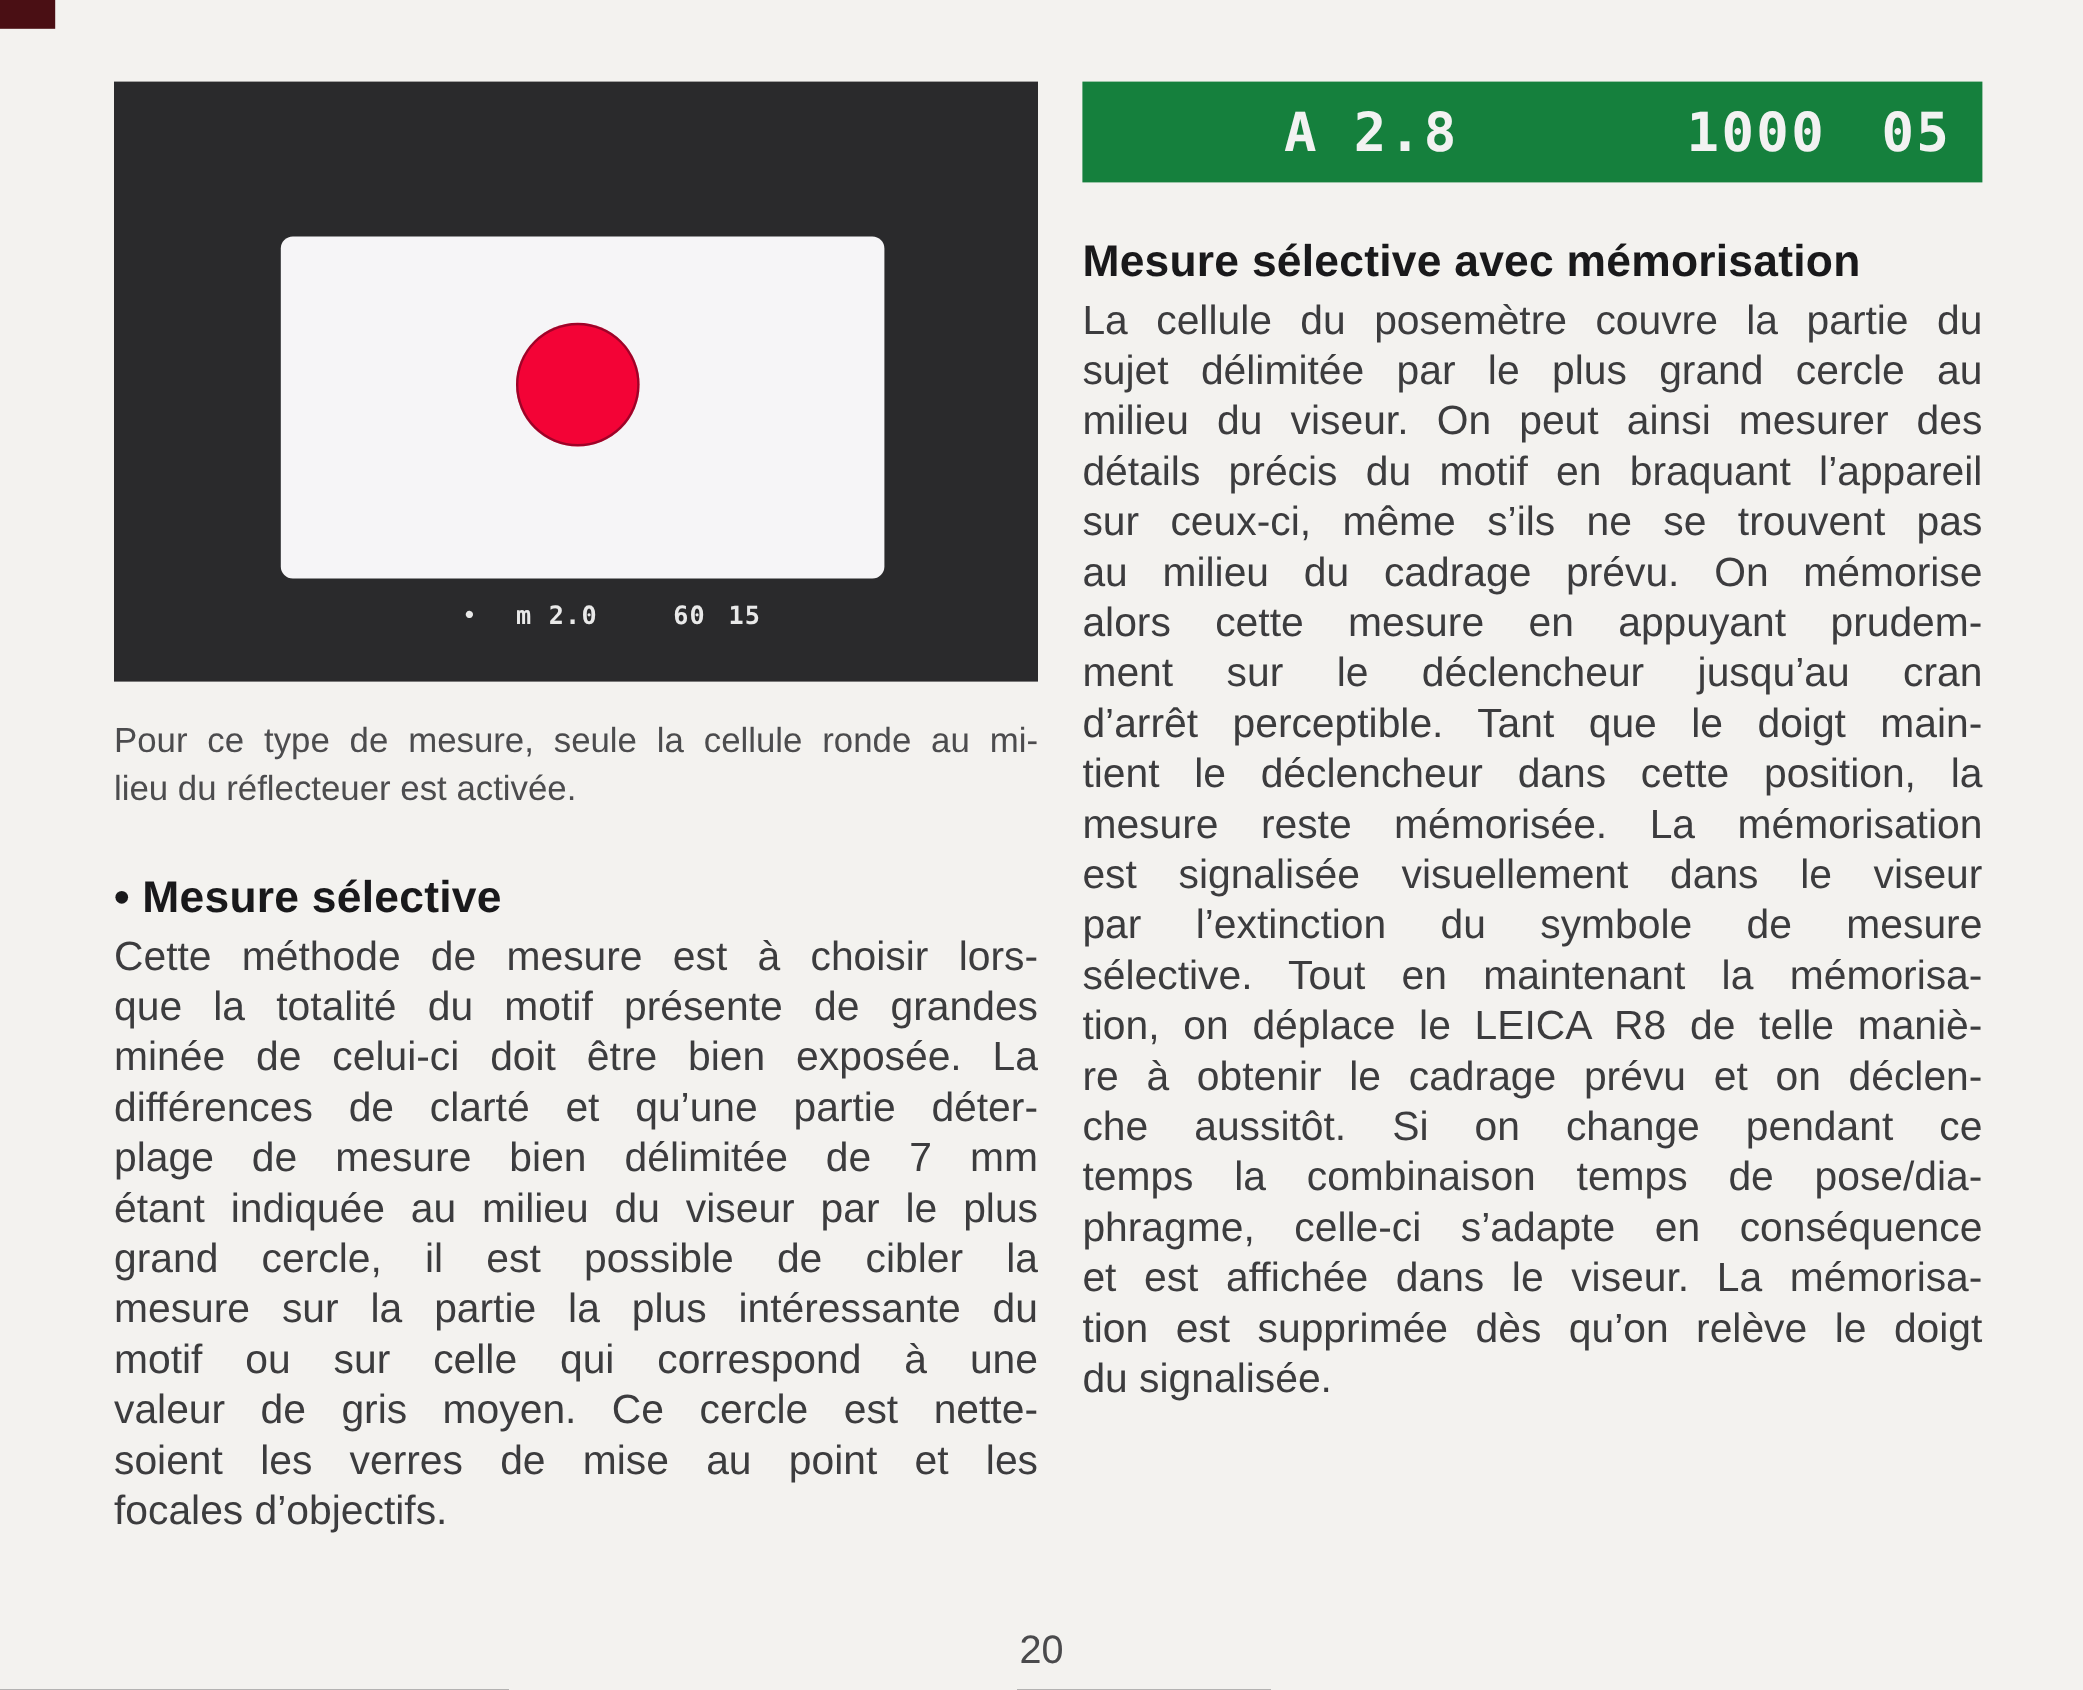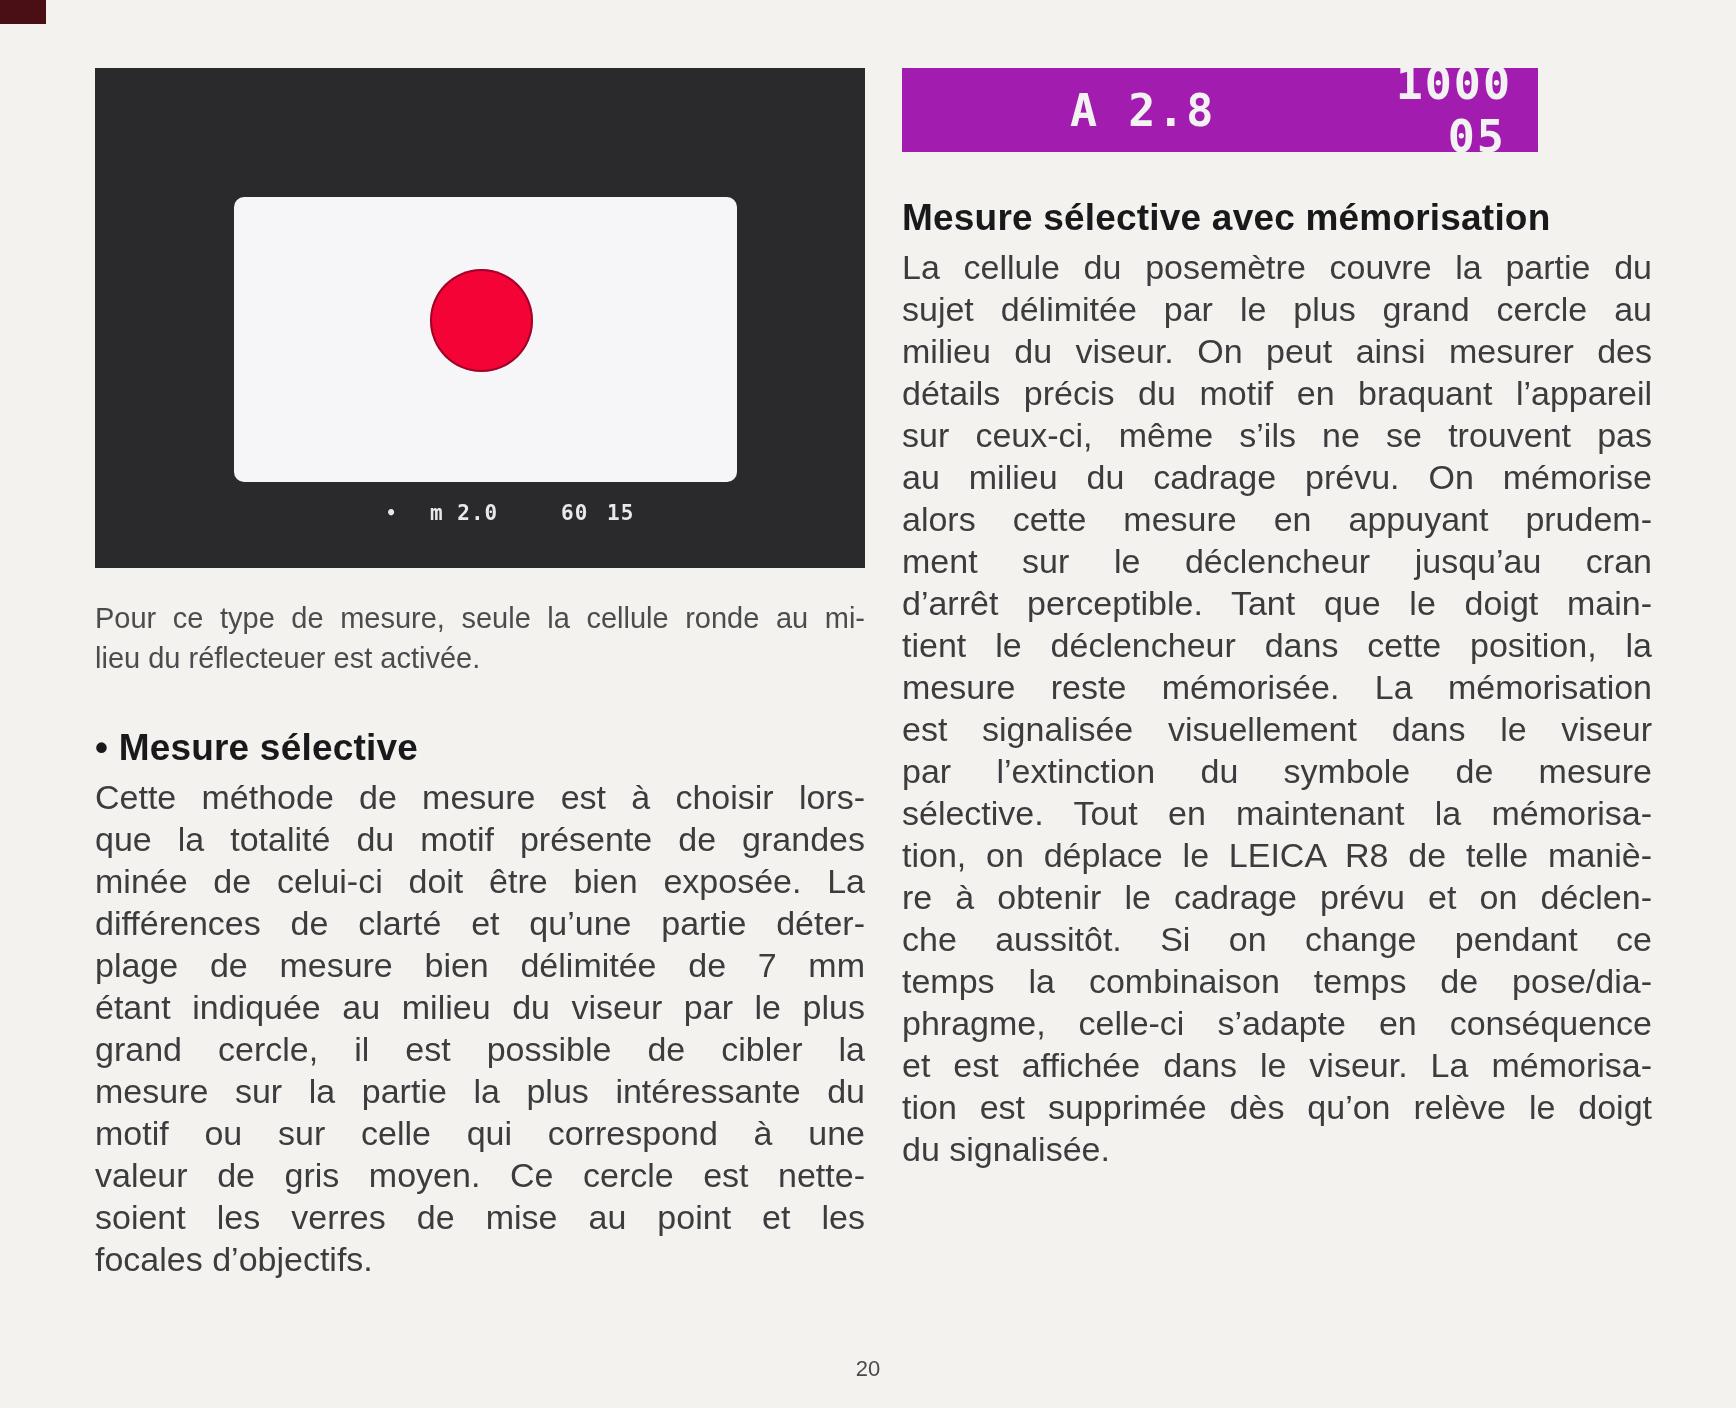--- a/index.html
+++ b/index.html
@@ -58,34 +58,34 @@
     line-height:44px;letter-spacing:.2px;
   }
   .col-left .heading{margin-top:48px;}
   .col-right .heading{margin-top:44px;}
   .jbody{margin-top:6px;color:#3c3c3e;font-size:34px;line-height:42px;}
   .jline{text-align:justify;text-align-last:justify;}
   .jline.last{text-align-last:left;}
 
   
   .lcd-strip{
-    position:relative;width:592px;height:84px;background:#a21caf;
+    position:relative;width:750px;height:84px;background:#15803d;
     color:#f2f2f2;
     font-family:"DejaVu Sans Mono",monospace;font-weight:bold;
-    font-size:45px;letter-spacing:2px;padding-left:44px;
+    font-size:45px;letter-spacing:2px;
   }
   .strip-ap{position:absolute;left:168px;top:50%;transform:translateY(-50%);}
   .strip-right{position:absolute;right:26px;top:50%;transform:translateY(-50%);
-    display:flex;align-items:center;flex-direction:column;}
+    display:flex;align-items:center;}
   .strip-fc{margin-left:46px;}
 
   
   .page-num{
     position:absolute;left:0;top:1356px;width:100%;
-    text-align:center;color:#4a4a4c;font-size:22px;
+    text-align:center;color:#4a4a4c;font-size:33px;
   }
 </style>
 </head>
 <body>
 
 <div class="page">
 
   <div class="scan-mark"></div>
 
   <div class="col-left">

